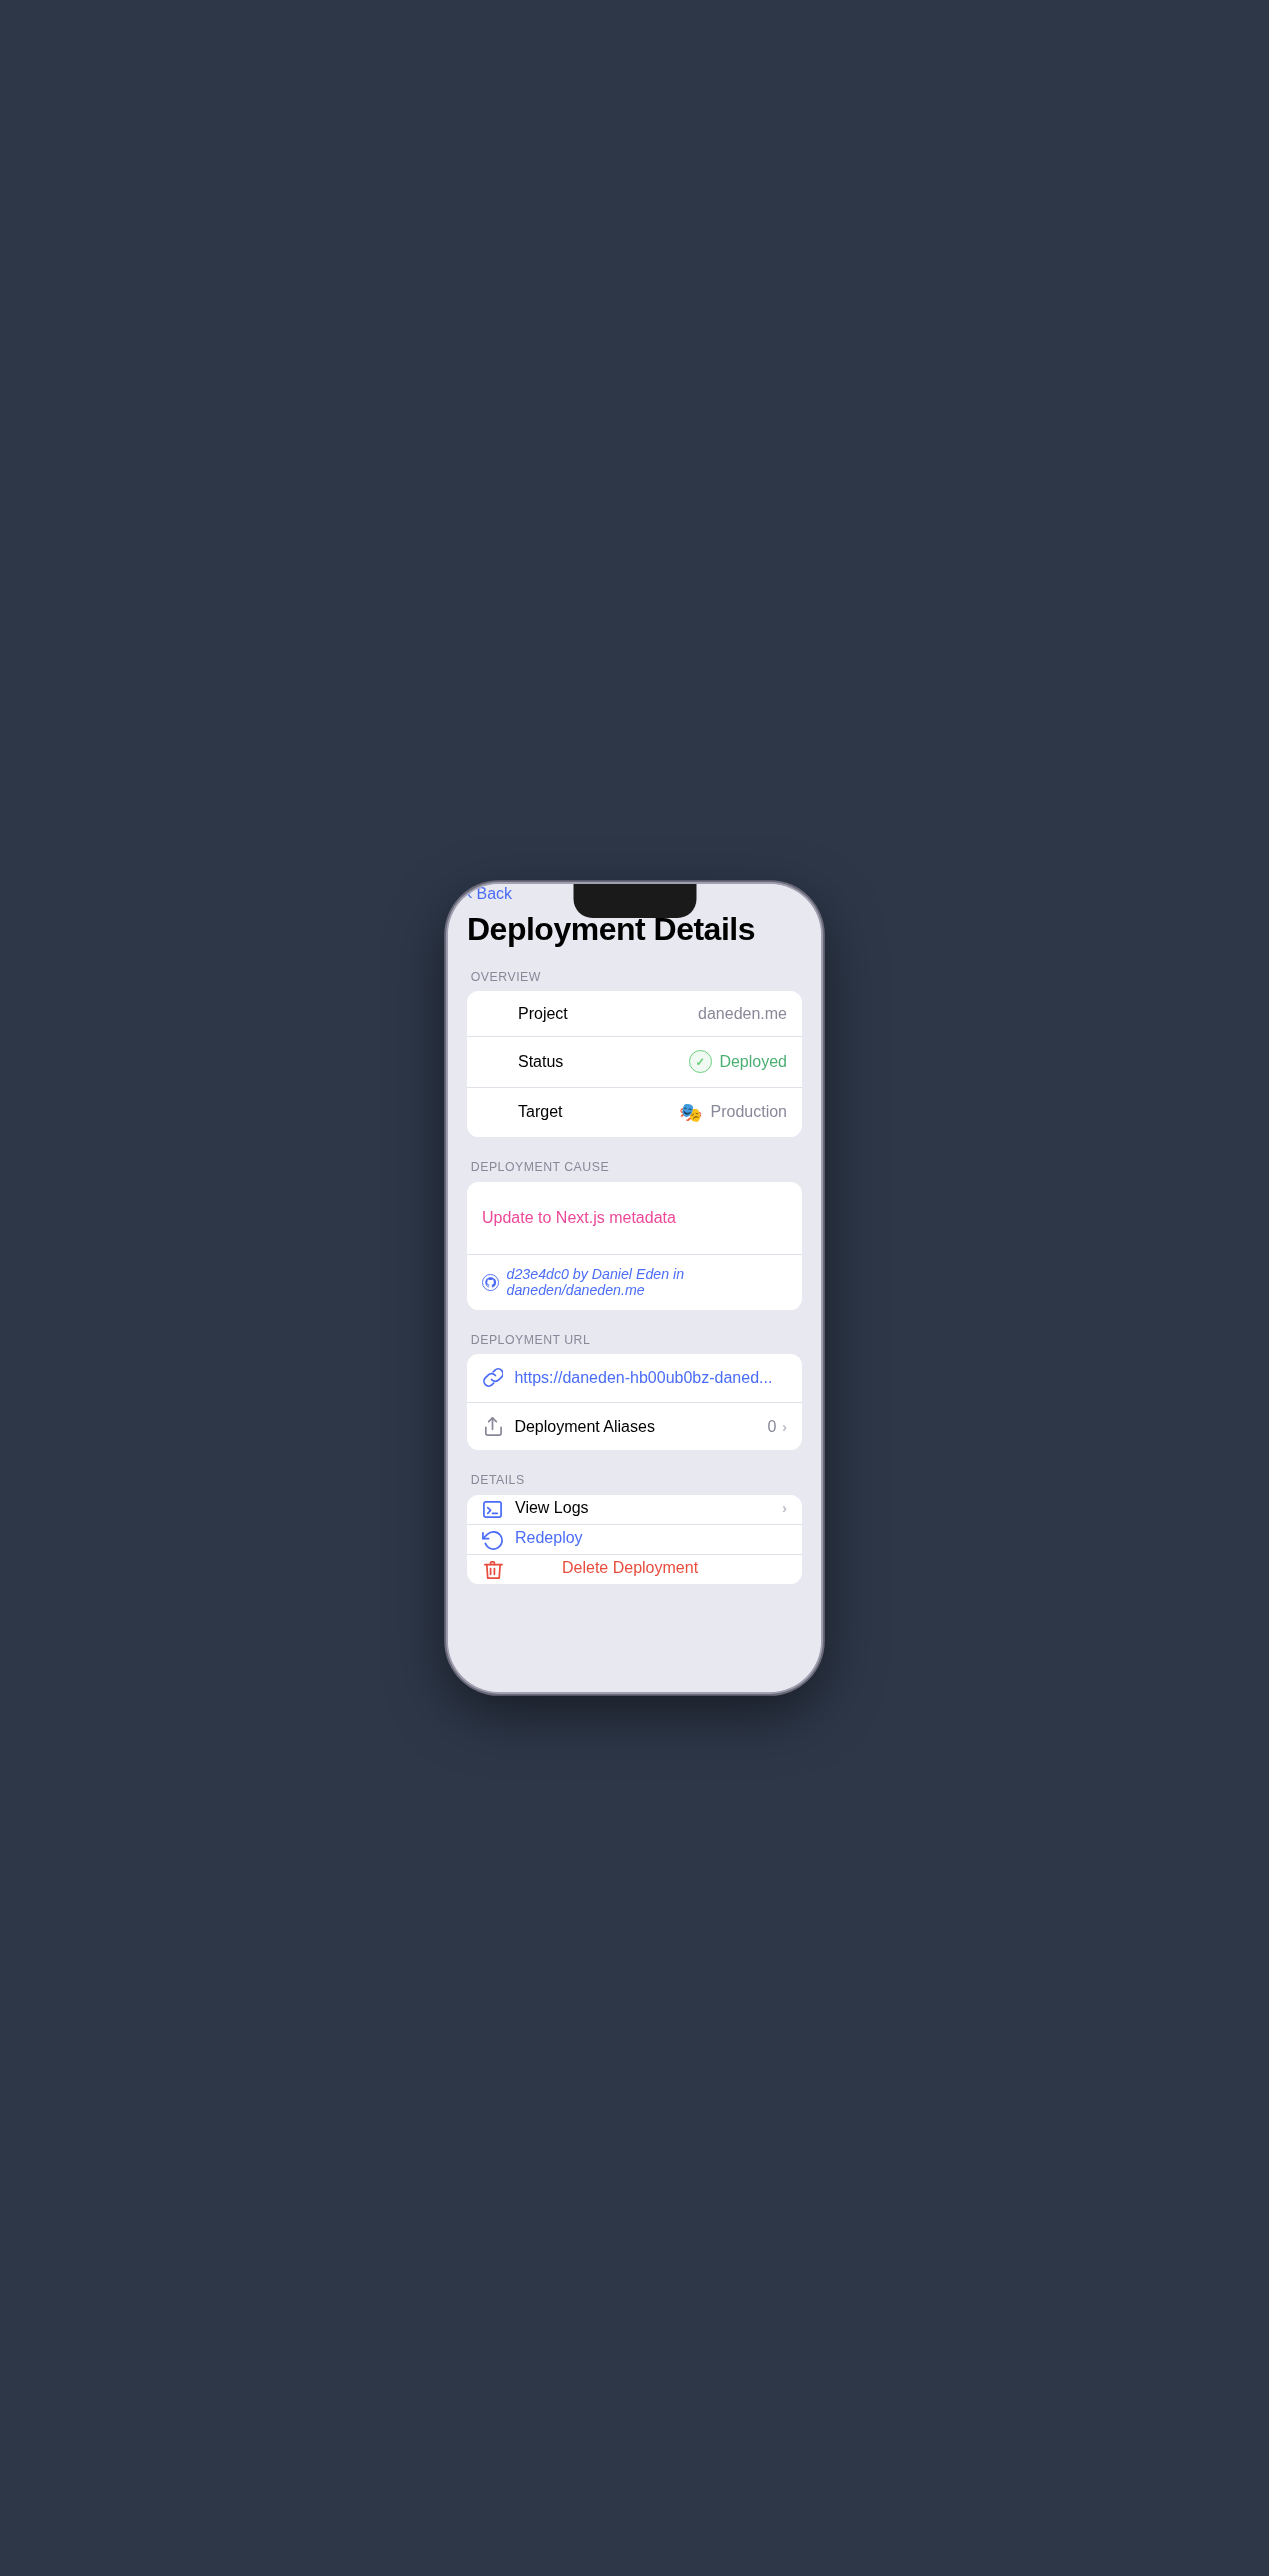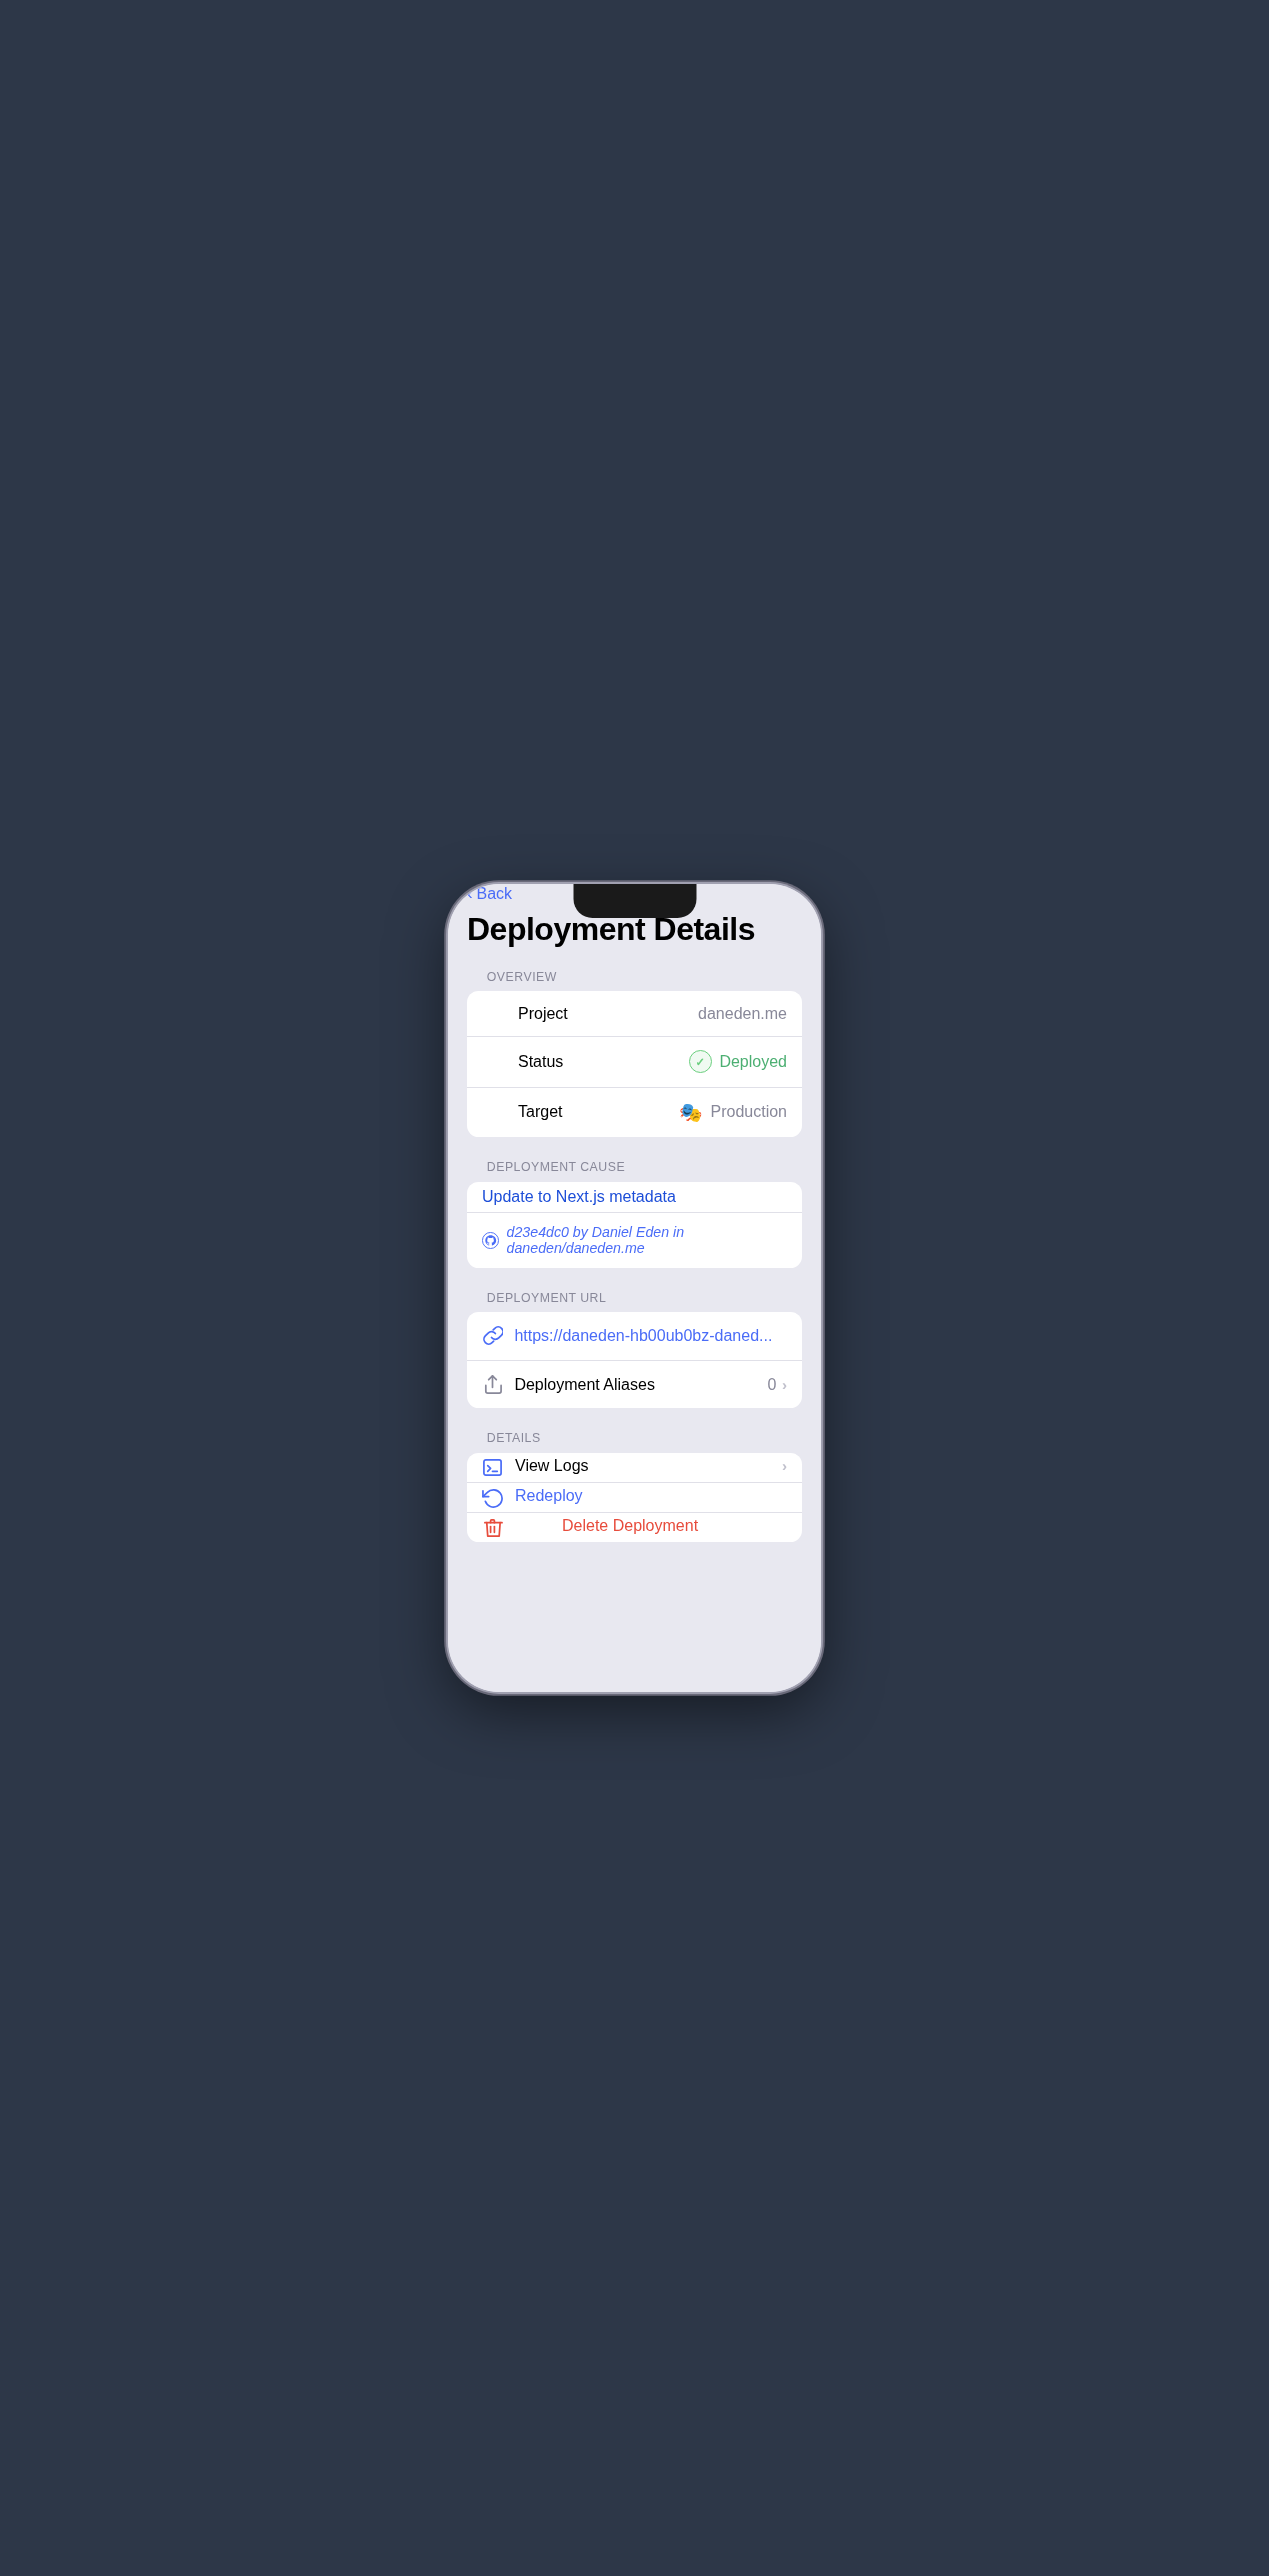--- a/index.html
+++ b/index.html
@@ -168,21 +168,20 @@
     }
 
     .section-label {
       font-size: 12.3px;
       font-weight: 500;
       color: #888899;
       letter-spacing: 0.5px;
       text-transform: uppercase;
       margin-bottom: 7.6px;
       padding-left: 3.8px;
-      margin-left: 16px;
     }
 
     .card {
       background: #ffffff;
       border-radius: 11.4px;
       overflow: hidden;
     }
 
     .card-row {
       display: flex;
@@ -249,23 +248,23 @@
     }
 
     
     .cause-card {
       background: #ffffff;
       border-radius: 11.4px;
       overflow: hidden;
     }
 
     .cause-title {
-      padding: 6px 15px;
-      font-size: 16px;
-      color: #1d4ed8;
+      padding: 27px 15px;
+      font-size: 16px;
+      color: #ec4899;
       border-bottom: 0.5px solid #e0e0e8;
     }
 
     .cause-commit {
       padding: 11.4px 15px;
       display: flex;
       align-items: center;
       gap: 7.6px;
       font-style: italic;
     }

